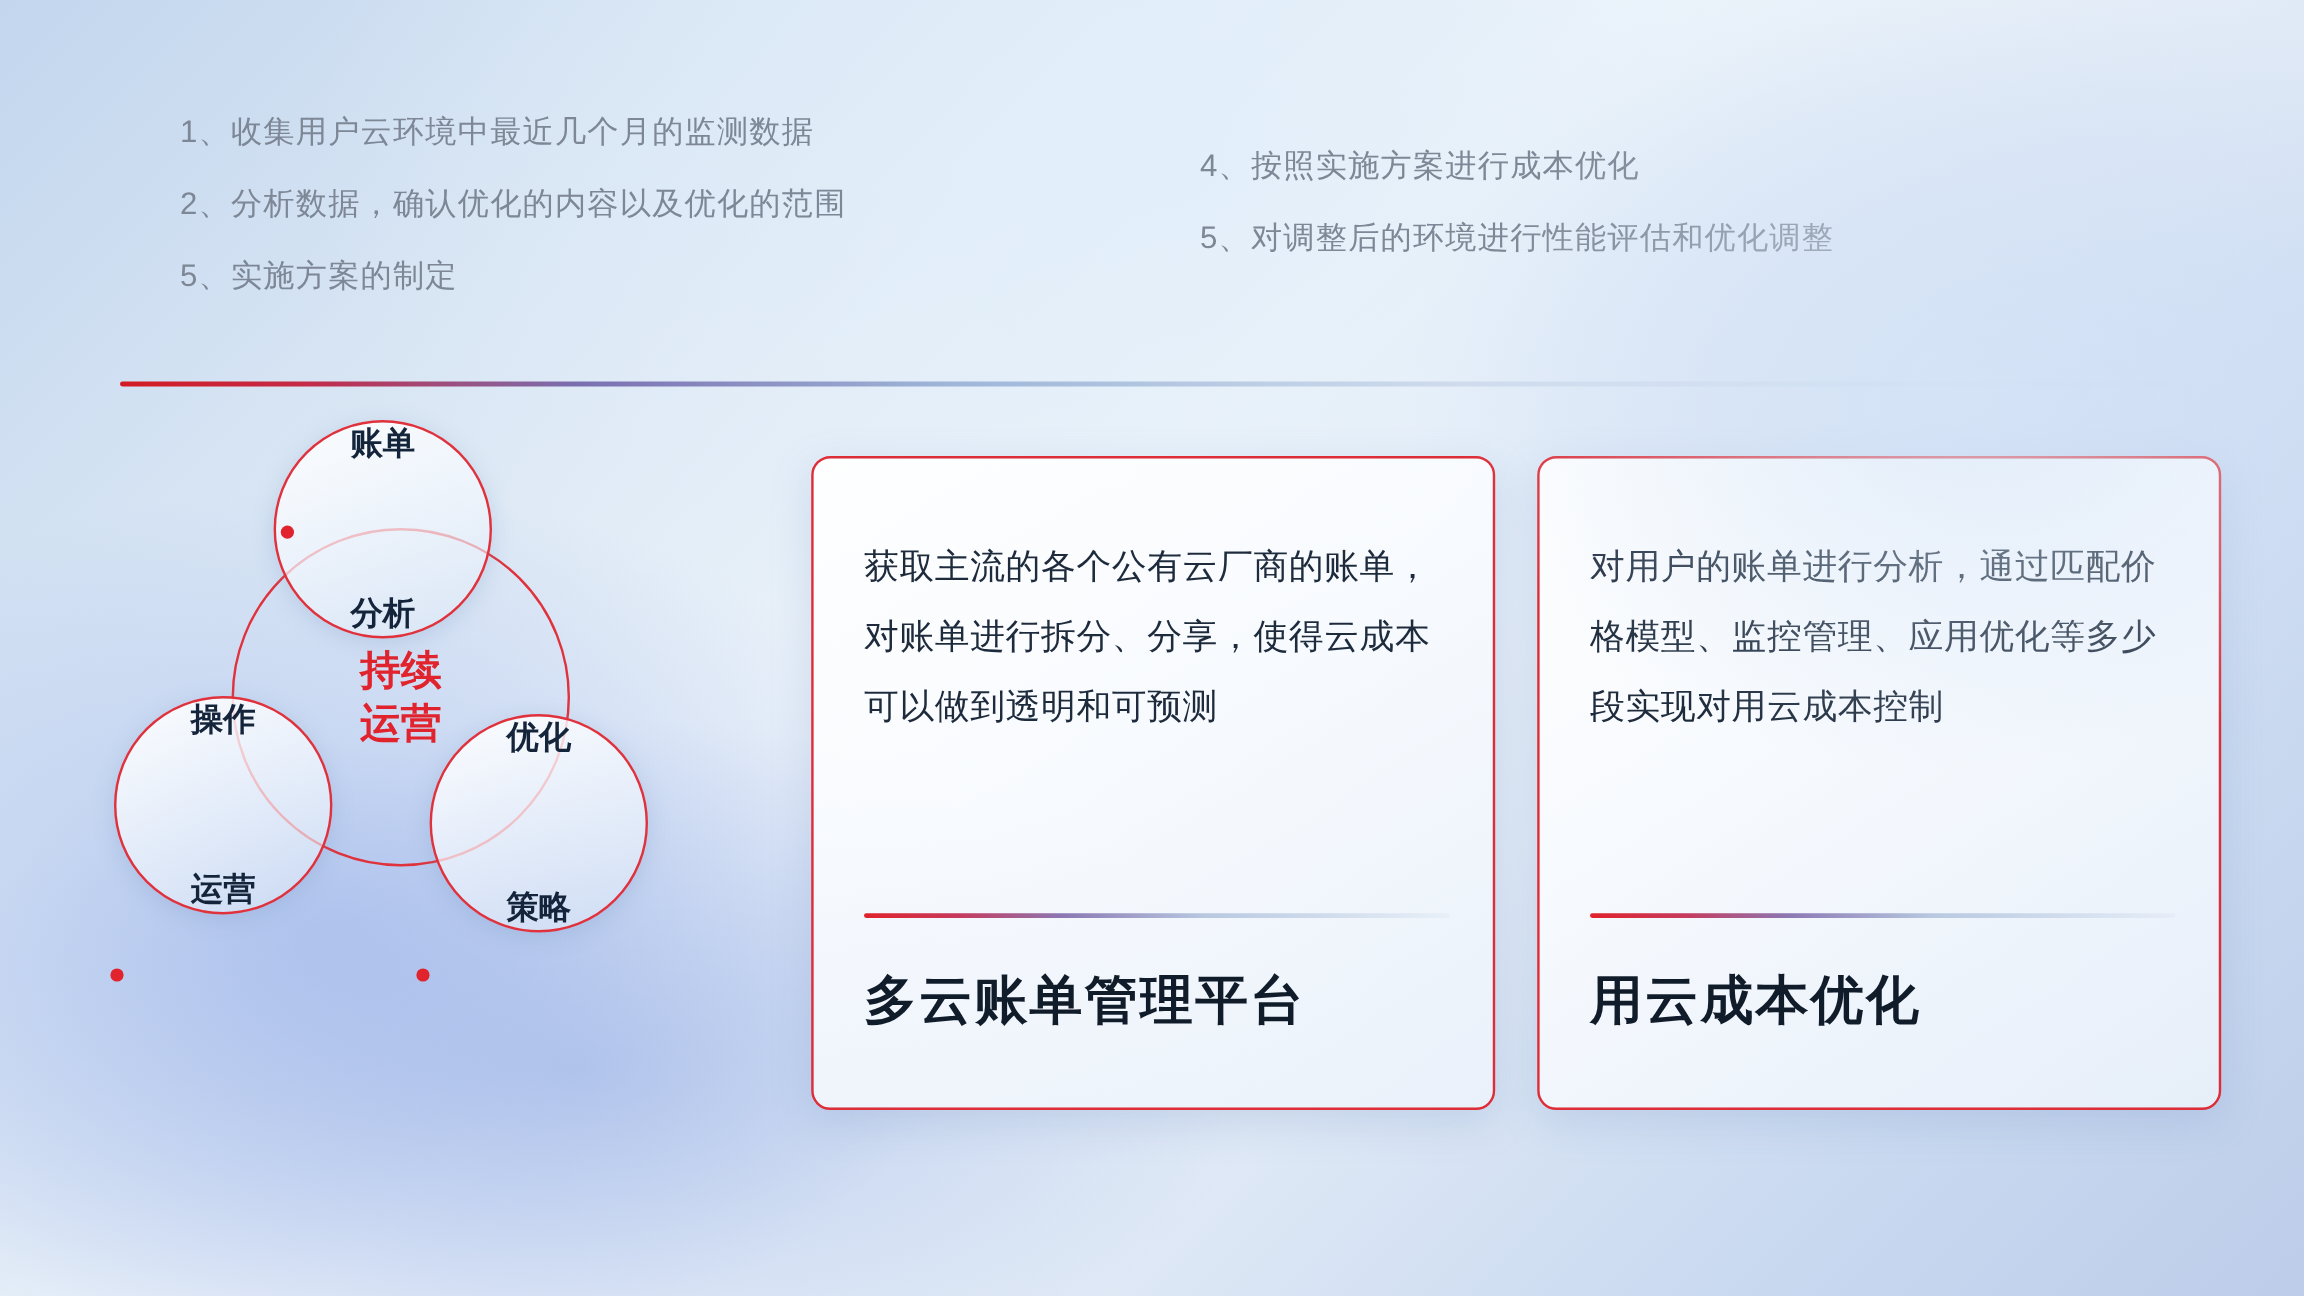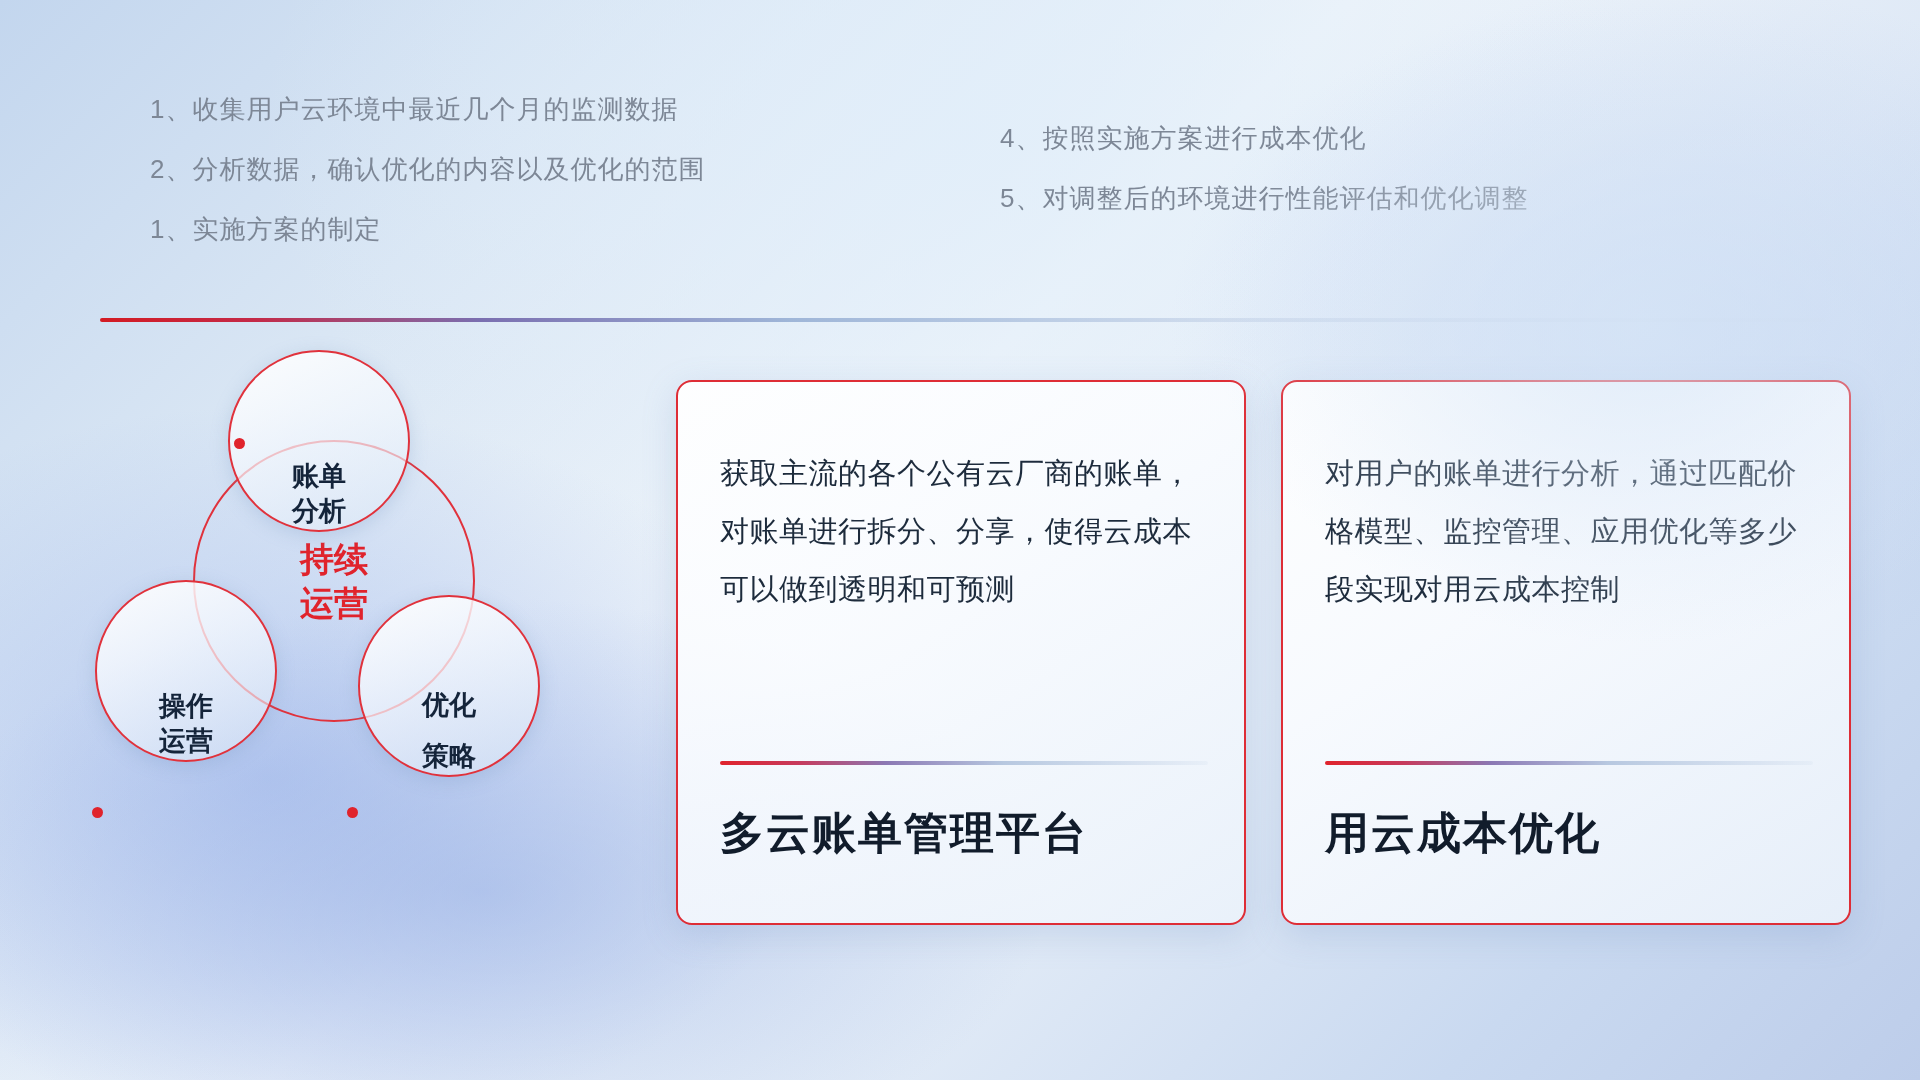--- a/index.html
+++ b/index.html
@@ -78,21 +78,21 @@
     top: 350px;
     width: 520px;
     height: 580px;
   }
   .circ {
     position: absolute;
     border-radius: 50%;
     border: 2px solid #e0323c;
     display: flex;
     align-items: center;
-    justify-content: flex-end;
+    justify-content: space-between;
     flex-direction: column;
     text-align: center;
     box-sizing: border-box;
   }
   .circ-small {
     width: 182px;
     height: 182px;
     background: linear-gradient(155deg, rgba(255,255,255,0.92) 0%, rgba(245,249,254,0.72) 45%, rgba(221,233,247,0.55) 100%);
     box-shadow: 0 4px 18px rgba(120,150,195,0.28);
     color: #14243a;
@@ -176,21 +176,21 @@
   }
 </style>
 </head>
 <body>
 
 <div id="slide">
 
   <div class="bullets" id="bullets-left">
     <div class="line">1、收集用户云环境中最近几个月的监测数据</div>
     <div class="line">2、分析数据，确认优化的内容以及优化的范围</div>
-    <div class="line">1、实施方案的制定</div>
+    <div class="line">5、实施方案的制定</div>
   </div>
 
   <div class="bullets" id="bullets-right">
     <div class="line">4、按照实施方案进行成本优化</div>
     <div class="line">5、对调整后的环境进行性能评估和优化调整</div>
   </div>
 
   <div id="divider"></div>
 
   <div id="venn">

